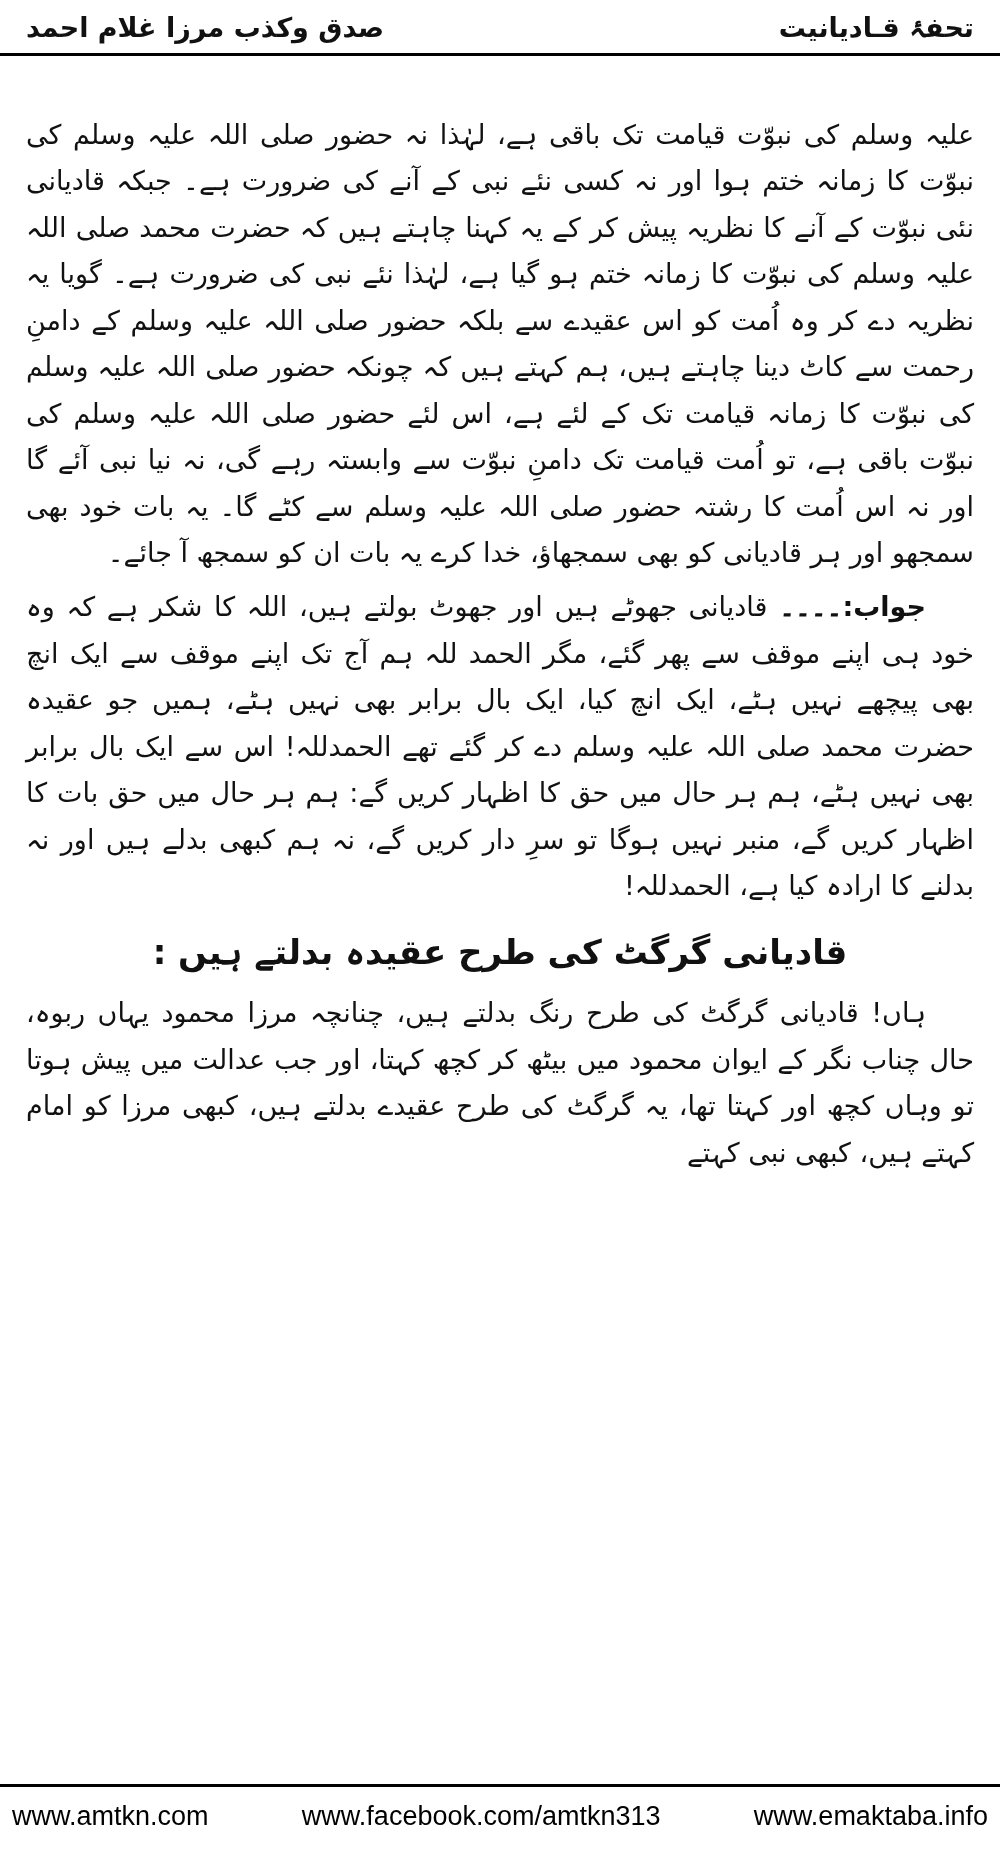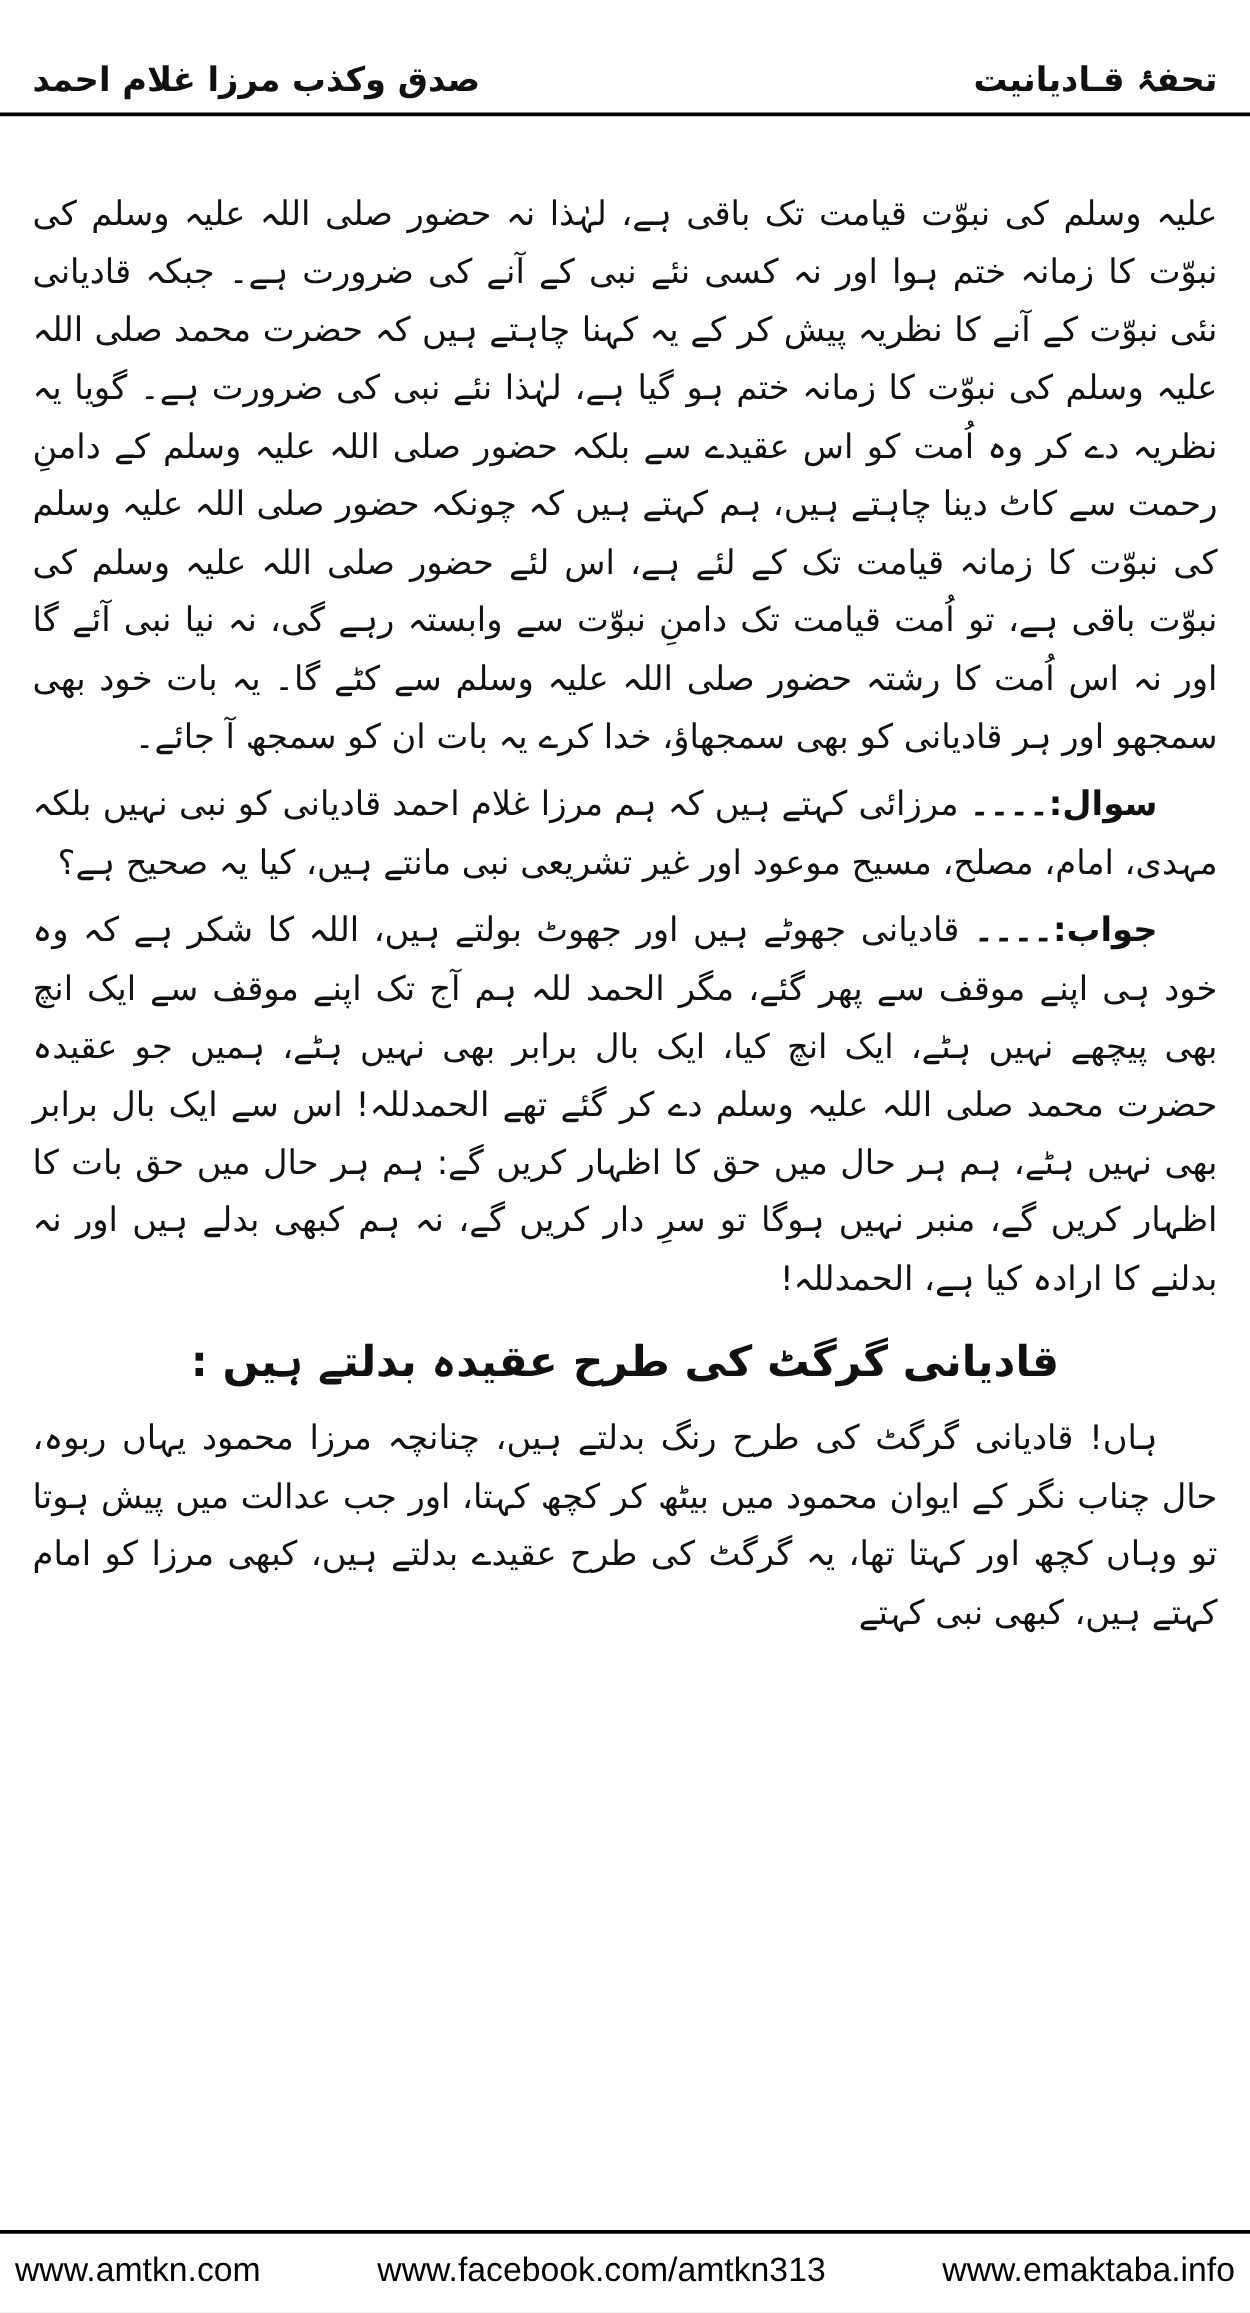--- a/index.html
+++ b/index.html
@@ -13,21 +13,20 @@
     overflow: hidden;
     box-sizing: border-box;
     font-family: "DejaVu Sans", sans-serif;
   }
   
   .header {
     display: flex;
     justify-content: space-between;
     align-items: flex-end;
     padding: 12px 26px 10px 26px;
-    margin-top: 36px;
   }
   .header-side {
     direction: rtl;
     font-size: 27px;
     font-weight: bold;
     white-space: nowrap;
   }
   .header-center {
     display: flex;
     align-items: center;
@@ -96,24 +95,20 @@
     <span class="header-side">صدق وکذب مرزا غلام احمد</span>
     <span class="header-side">تحفۂ قـادیانیت</span>
   </div>
   <div class="rule"></div>
 
   <div class="content">
 
     <p class="para">علیہ وسلم کی نبوّت قیامت تک باقی ہے، لہٰذا نہ حضور صلی اللہ علیہ وسلم کی نبوّت کا زمانہ ختم ہوا اور نہ کسی نئے نبی کے آنے کی ضرورت ہے۔ جبکہ قادیانی نئی نبوّت کے آنے کا نظریہ پیش کر کے یہ کہنا چاہتے ہیں کہ حضرت محمد صلی اللہ علیہ وسلم کی نبوّت کا زمانہ ختم ہو گیا ہے، لہٰذا نئے نبی کی ضرورت ہے۔ گویا یہ نظریہ دے کر وہ اُمت کو اس عقیدے سے بلکہ حضور صلی اللہ علیہ وسلم کے دامنِ رحمت سے کاٹ دینا چاہتے ہیں، ہم کہتے ہیں کہ چونکہ حضور صلی اللہ علیہ وسلم کی نبوّت کا زمانہ قیامت تک کے لئے ہے، اس لئے حضور صلی اللہ علیہ وسلم کی نبوّت باقی ہے، تو اُمت قیامت تک دامنِ نبوّت سے وابستہ رہے گی، نہ نیا نبی آئے گا اور نہ اس اُمت کا رشتہ حضور صلی اللہ علیہ وسلم سے کٹے گا۔ یہ بات خود بھی سمجھو اور ہر قادیانی کو بھی سمجھاؤ، خدا کرے یہ بات ان کو سمجھ آ جائے۔</p>
 
 
-    <p class="para para-indent">
-      <span class="qa-label">سوال:۔۔۔۔</span>
-      <span>مرزائی کہتے ہیں کہ ہم مرزا غلام احمد قادیانی کو نبی نہیں بلکہ مہدی، امام، مصلح، مسیح موعود اور غیر تشریعی نبی مانتے ہیں، کیا یہ صحیح ہے؟</span>
-    </p>
 
     <p class="para para-indent">
       <span class="qa-label">جواب:۔۔۔۔</span>
       <span>قادیانی جھوٹے ہیں اور جھوٹ بولتے ہیں، اللہ کا شکر ہے کہ وہ خود ہی اپنے موقف سے پھر گئے، مگر الحمد للہ ہم آج تک اپنے موقف سے ایک انچ بھی پیچھے نہیں ہٹے، ایک انچ کیا، ایک بال برابر بھی نہیں ہٹے، ہمیں جو عقیدہ حضرت محمد صلی اللہ علیہ وسلم دے کر گئے تھے الحمدللہ! اس سے ایک بال برابر بھی نہیں ہٹے، ہم ہر حال میں حق کا اظہار کریں گے: ہم ہر حال میں حق بات کا اظہار کریں گے، منبر نہیں ہوگا تو سرِ دار کریں گے، نہ ہم کبھی بدلے ہیں اور نہ بدلنے کا ارادہ کیا ہے، الحمدللہ!</span>
     </p>
 
     <div class="heading">قادیانی گرگٹ کی طرح عقیدہ بدلتے ہیں :</div>
 
     <p class="para para-indent">ہاں! قادیانی گرگٹ کی طرح رنگ بدلتے ہیں، چنانچہ مرزا محمود یہاں ربوہ، حال چناب نگر کے ایوان محمود میں بیٹھ کر کچھ کہتا، اور جب عدالت میں پیش ہوتا تو وہاں کچھ اور کہتا تھا، یہ گرگٹ کی طرح عقیدے بدلتے ہیں، کبھی مرزا کو امام کہتے ہیں، کبھی نبی کہتے</p>
 

